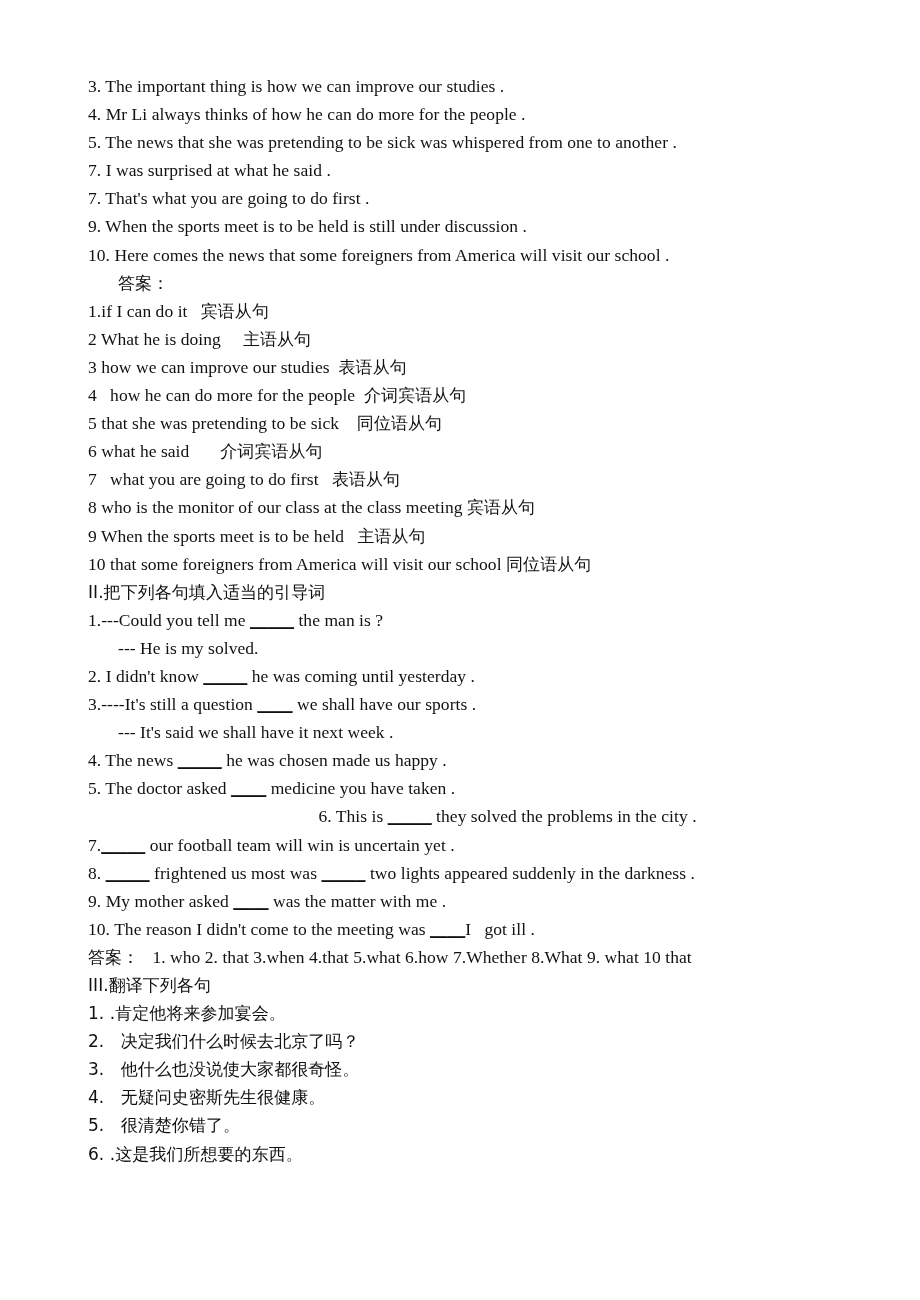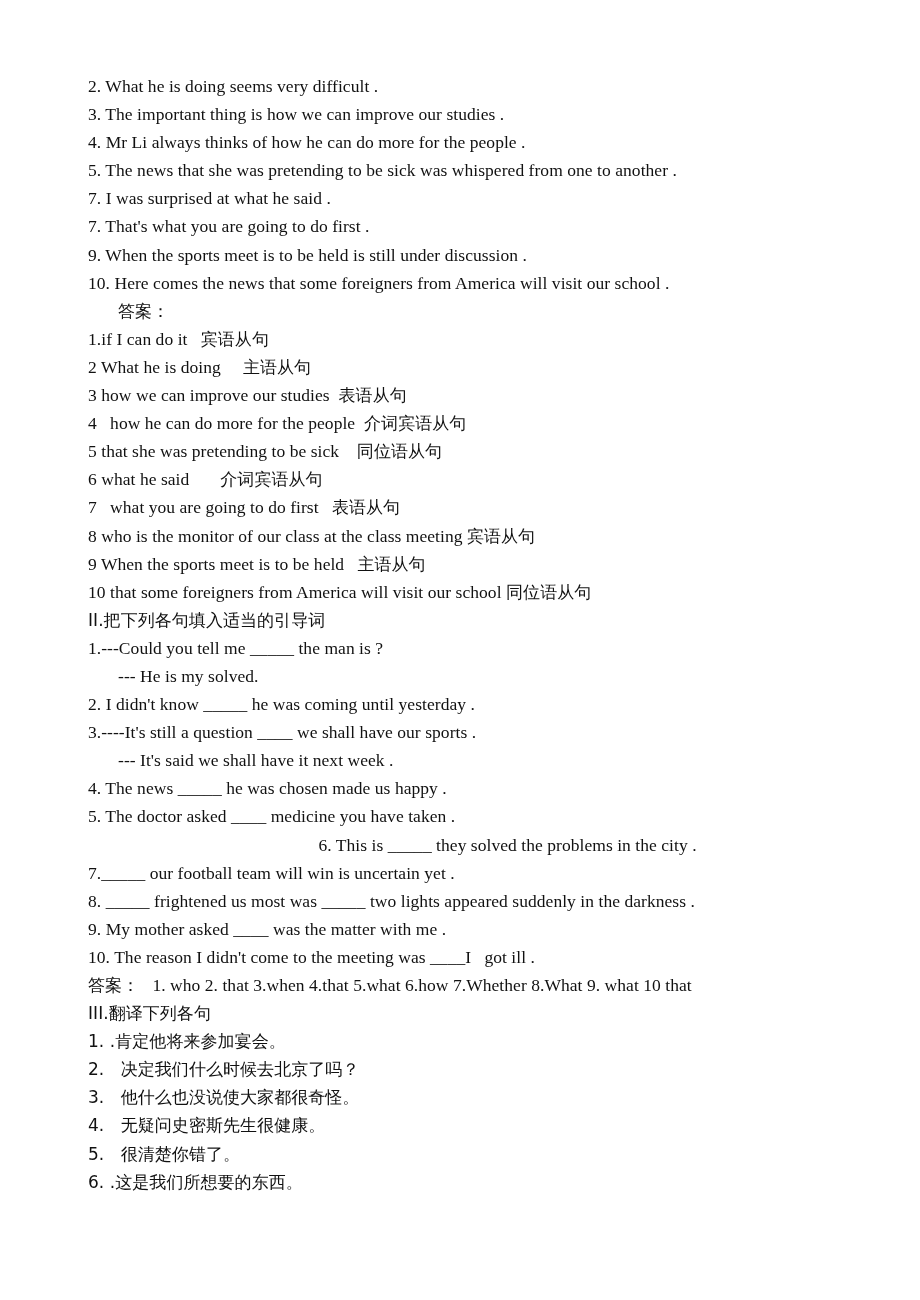--- a/index.html
+++ b/index.html
@@ -26,35 +26,35 @@
   .line {
     font-size: 17.5px;
     line-height: 28.1px;
     white-space: pre;
     letter-spacing: 0.05px;
     color: #111111;
   }
   .ind-md { padding-left: 30px; }
   .ind-lg { padding-left: 67px; text-align: center; }
   .blank {
+    text-decoration: underline;
     text-underline-offset: 2px;
   }
   .cn {
     font-family: "DejaVu Sans", "Liberation Sans", sans-serif;
     font-size: 17px;
   }
   .seg { white-space: pre; }
 </style>
 </head>
 <body>
 
 <div class="page">
 
   <div>
-    <div class="line">2. What he is doing seems very difficult .</div>
     <div class="line">3. The important thing is how we can improve our studies .</div>
     <div class="line">4. Mr Li always thinks of how he can do more for the people .</div>
     <div class="line">5. The news that she was pretending to be sick was whispered from one to another .</div>
     <div class="line">7. I was surprised at what he said .</div>
     <div class="line">7. That's what you are going to do first .</div>
     <div class="line">9. When the sports meet is to be held is still under discussion .</div>
     <div class="line">10. Here comes the news that some foreigners from America will visit our school .</div>
   </div>
 
   <div class="line ind-md cn">答案：</div>

